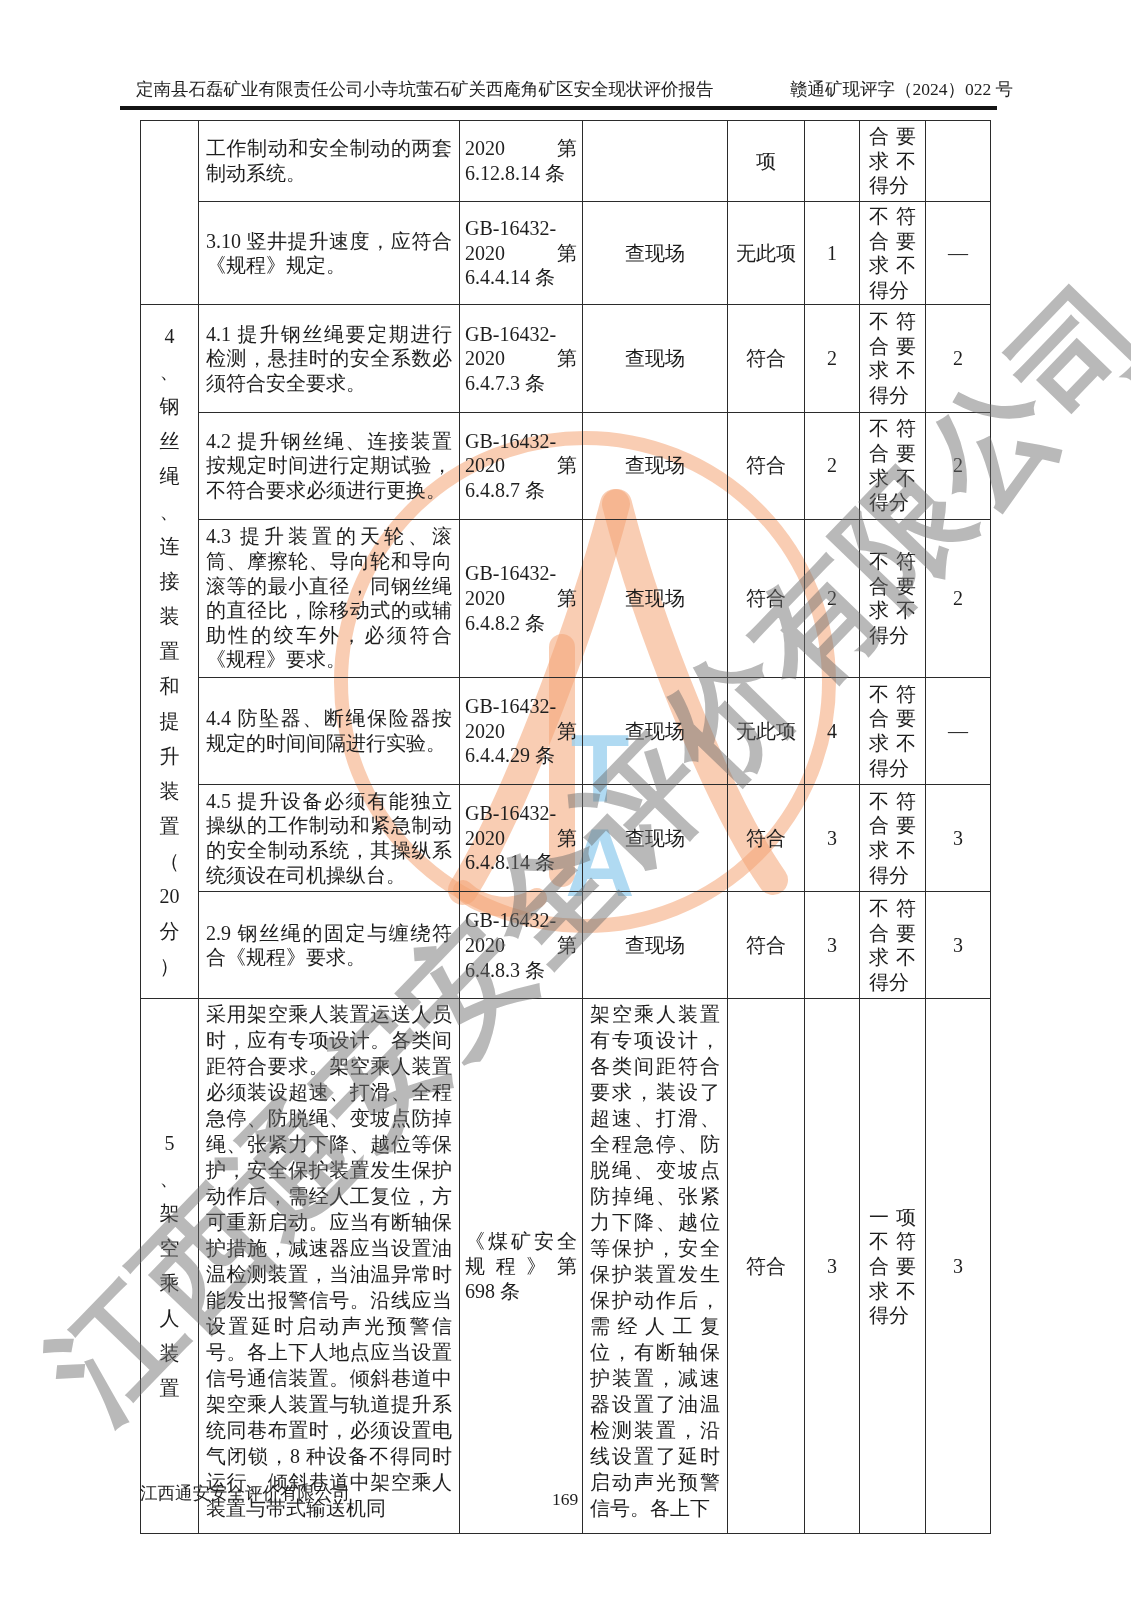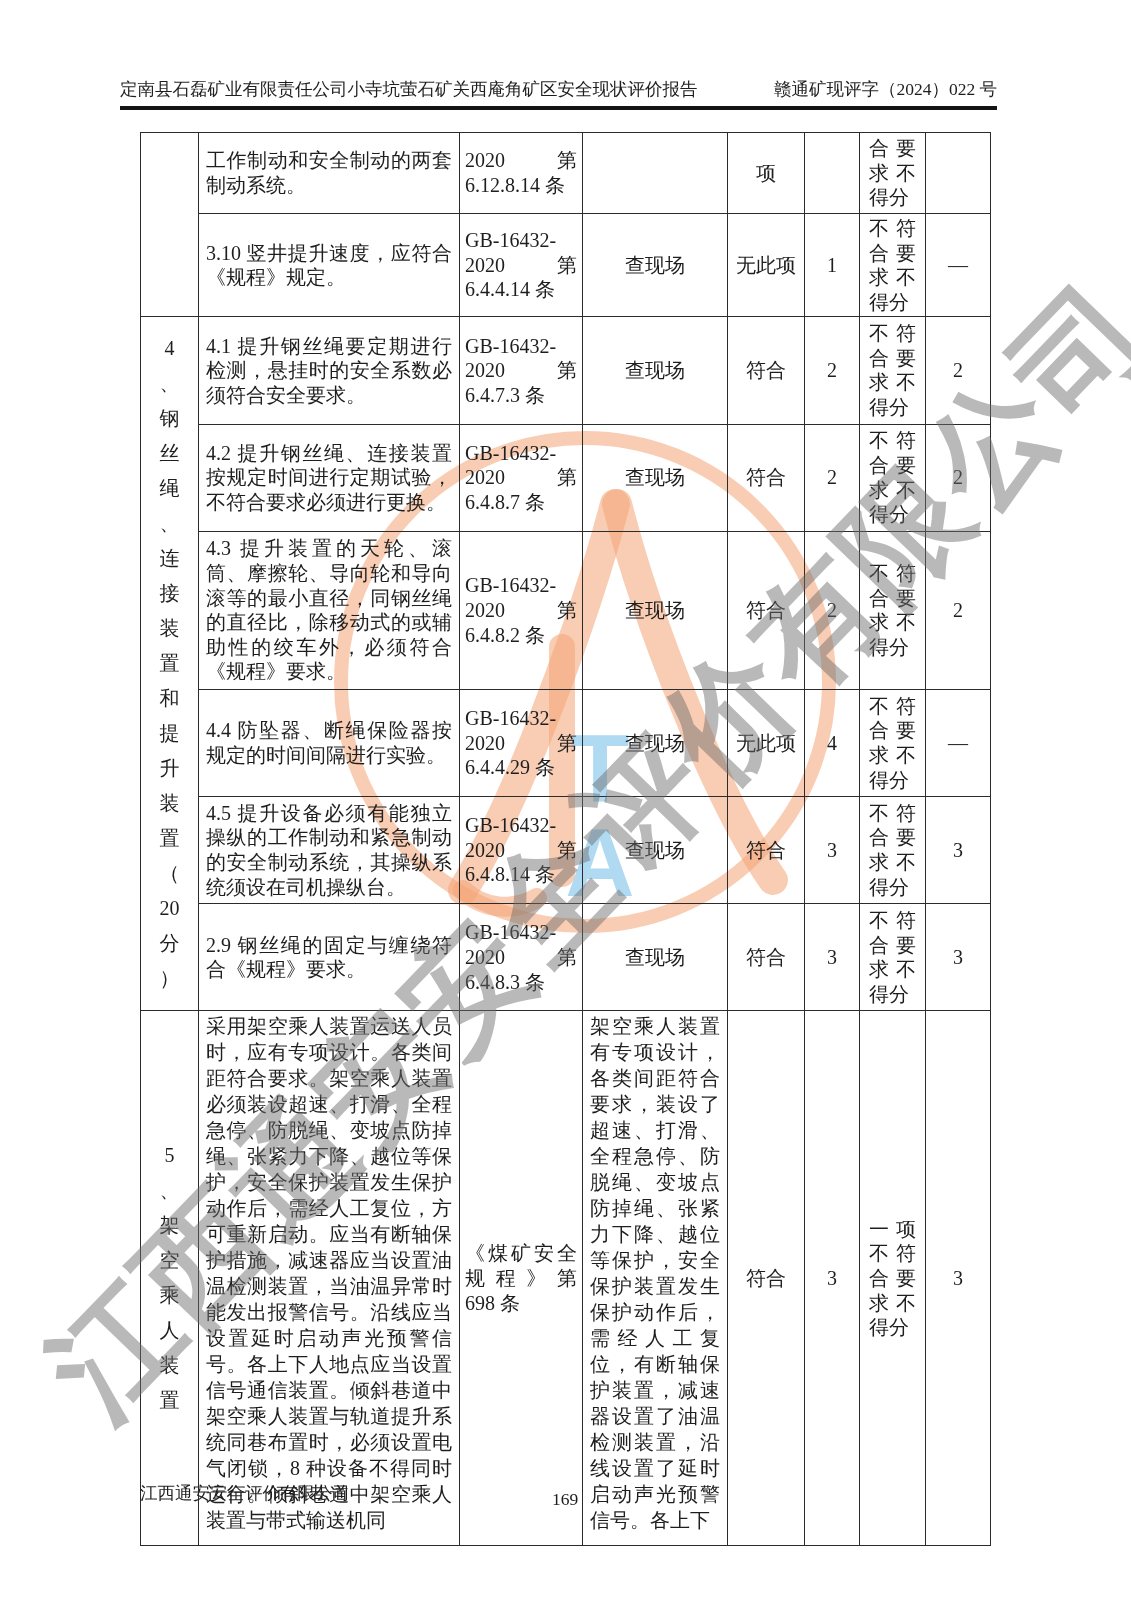--- a/index.html
+++ b/index.html
@@ -1,25 +1,25 @@
 <!DOCTYPE html>
 <html><head>
 <meta charset="utf-8">
 <style>
   html,body{margin:0;padding:0;background:#ffffff;}
   .page{
     position:relative;width:1131px;height:1600px;background:#ffffff;
     font-family:"Liberation Serif","DejaVu Serif",serif;color:#1e1e1e;overflow:hidden;
   }
   
-  .header{position:absolute;left:120px;top:79px;width:877px;display:flex;
+  .header{position:absolute;left:136px;top:79px;width:877px;display:flex;
     justify-content:space-between;font-size:17.5px;line-height:1.25;white-space:nowrap;}
   .header-rule{position:absolute;left:120px;top:106px;width:877px;height:4px;background:#141414;}
   
-  .table-wrap{position:absolute;left:140px;top:132px;z-index:2;}
+  .table-wrap{position:absolute;left:140px;top:120px;z-index:2;}
   table{border-collapse:collapse;table-layout:fixed;width:850px;}
   td{border:1px solid #2b2b2b;padding:2px 7px;font-size:20px;line-height:24.6px;
      vertical-align:middle;overflow:hidden;background:transparent;}
   td.item{text-align:justify;text-justify:inter-character;}
   td.basis{text-align:left;padding:2px 5px;text-align:justify;text-justify:inter-character;}
   td.center{text-align:center;padding:2px 2px;}
   td.crit{text-align:justify;text-justify:inter-character;padding:2px 9px;}
   td.cat{padding:2px 2px;}
   td.top{vertical-align:top;}
   .long{line-height:26px;}

